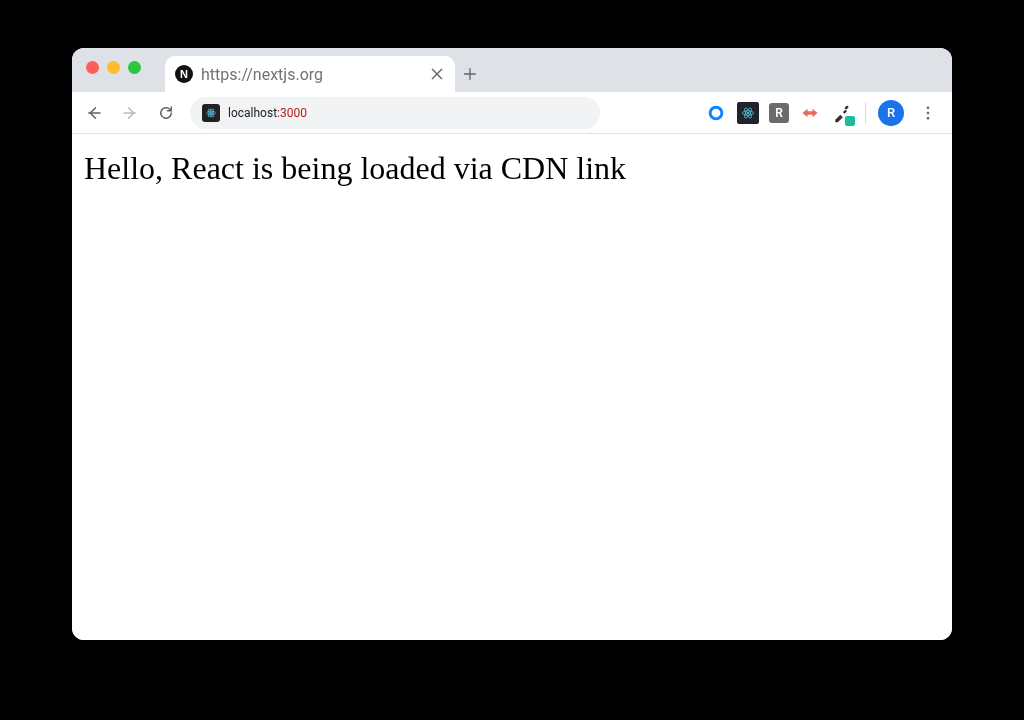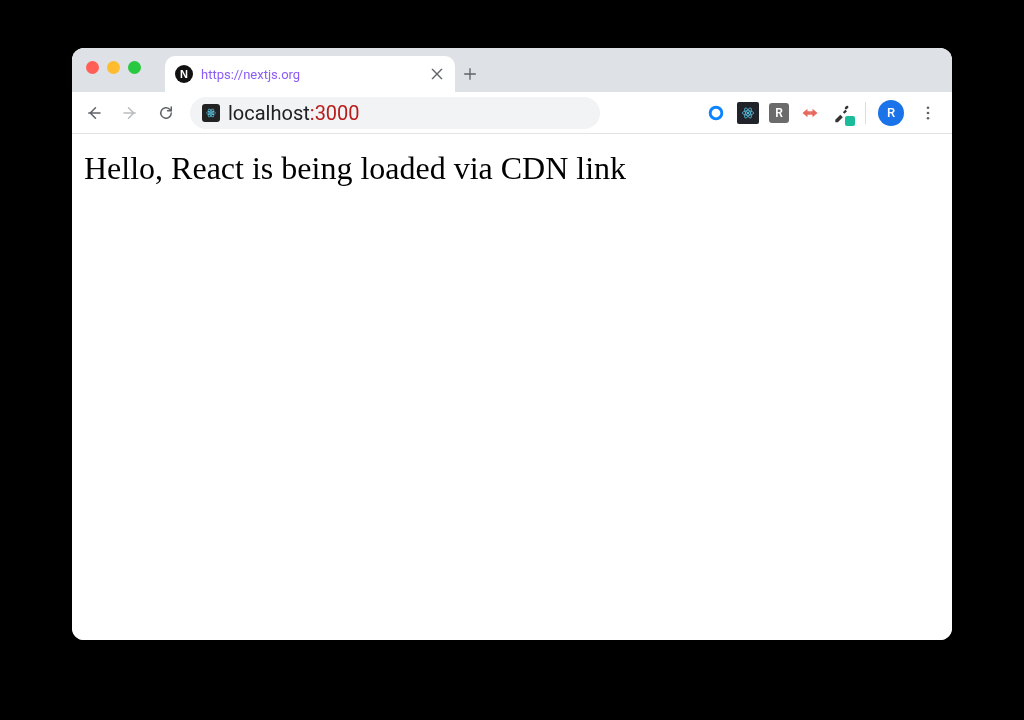--- a/index.html
+++ b/index.html
@@ -13,33 +13,33 @@
     
     .tabstrip { height:44px; background:#dee1e6; display:flex; align-items:flex-end; padding-left:14px; position:relative; }
     .traffic { display:flex; gap:8px; align-items:center; height:100%; padding-right:24px; padding-bottom:6px;}
     .tl { width:13px; height:13px; border-radius:50%; }
     .tl.red{background:#ff5f57;} .tl.yellow{background:#febc2e;} .tl.green{background:#28c840;}
     .tab {
       height:36px; background:#fff; border-top-left-radius:10px; border-top-right-radius:10px;
       display:flex; align-items:center; padding:0 10px; gap:8px; width:290px; position:relative;
     }
     .favicon{ width:18px; height:18px; border-radius:50%; background:#111; display:flex; align-items:center; justify-content:center; color:#fff; font-size:11px; font-weight:700; font-family:Arial,sans-serif;}
-    .tab-title{ font-size:13px; color:#8b5cf6; flex:1; white-space:nowrap; overflow:hidden; text-overflow:ellipsis;}
+    .tab-title{ font-size:16px; color:#737373; flex:1; white-space:nowrap; overflow:hidden; text-overflow:ellipsis;}
     .tab-close{ width:16px; height:16px; display:flex; align-items:center; justify-content:center; color:#5f6368; font-size:15px;}
     .newtab{ width:30px; height:36px; display:flex; align-items:center; justify-content:center; color:#5f6368;}
     .newtab svg{width:16px;height:16px;}
     
     .toolbar{ height:42px; background:#fff; border-bottom:1px solid #e3e3e3; display:flex; align-items:center; padding:0 8px 0 6px; gap:4px;}
     .tbtn{ width:32px; height:32px; display:flex; align-items:center; justify-content:center; border-radius:50%; color:#5f6368;}
     .tbtn.disabled{ color:#b9bcbf; }
     .tbtn svg{width:18px;height:18px;}
     .omnibox{ flex:0 0 410px; height:32px; background:#f1f3f4; border-radius:16px; display:flex; align-items:center; padding:0 12px; gap:8px; margin:0 4px;}
     .siteicon{ width:18px; height:18px; border-radius:3px; background:#222; display:flex; align-items:center; justify-content:center; }
     .siteicon svg{width:12px;height:12px;}
-    .addr{ font-size:20px; color:#202124; display:flex; align-items:baseline;}
+    .addr{ font-size:12px; color:#202124; display:flex; align-items:baseline;}
     .addr .dim{ color:#b91c1c; }
     .spacer{flex:1;}
     .exts{ display:flex; align-items:center; gap:10px; padding-right:2px;}
     .ext{ width:22px; height:22px; display:flex; align-items:center; justify-content:center; }
     .ext.circle-blue svg{width:20px;height:20px;}
     .ext.react{ background:#20232a; border-radius:2px; display:flex;align-items:center;justify-content:center;}
     .ext.react svg{width:16px;height:16px;}
     .ext.r-badge{ background:#6b6b6b; color:#fff; font-size:12px; font-weight:600; border-radius:3px; width:20px;height:20px;}
     .ext.redarrow svg{width:20px;height:20px;}
     .ext.picker{ position:relative;}

